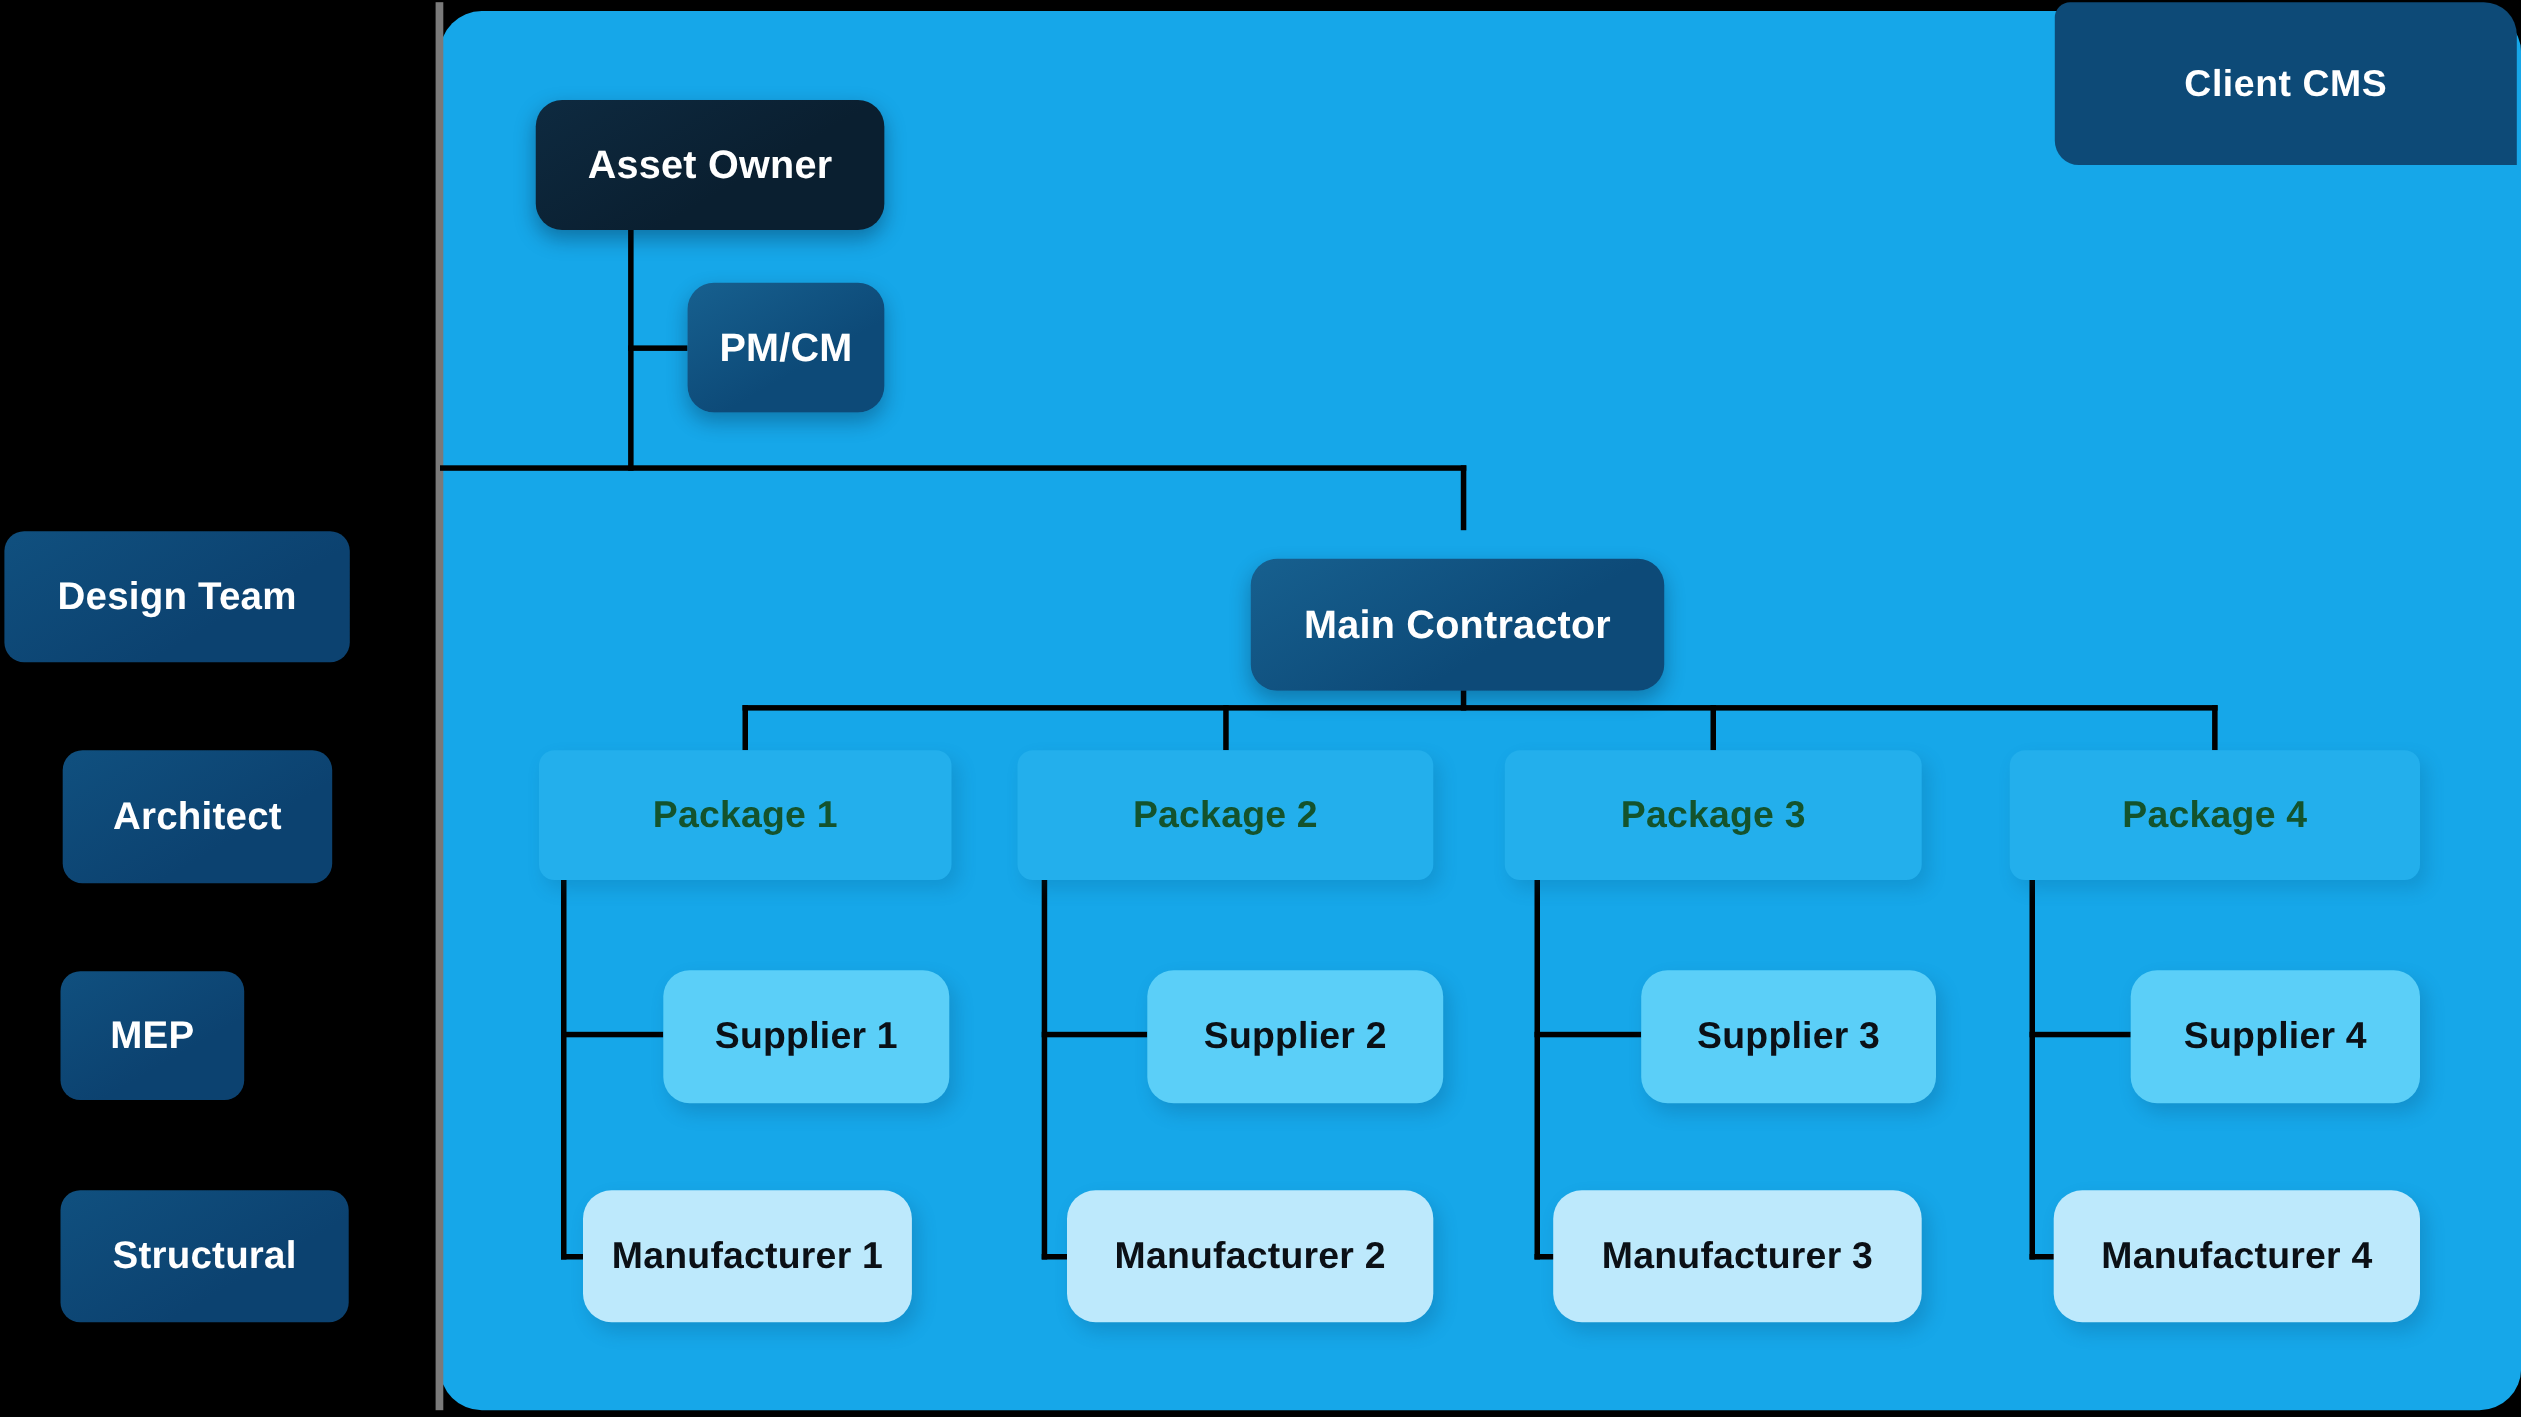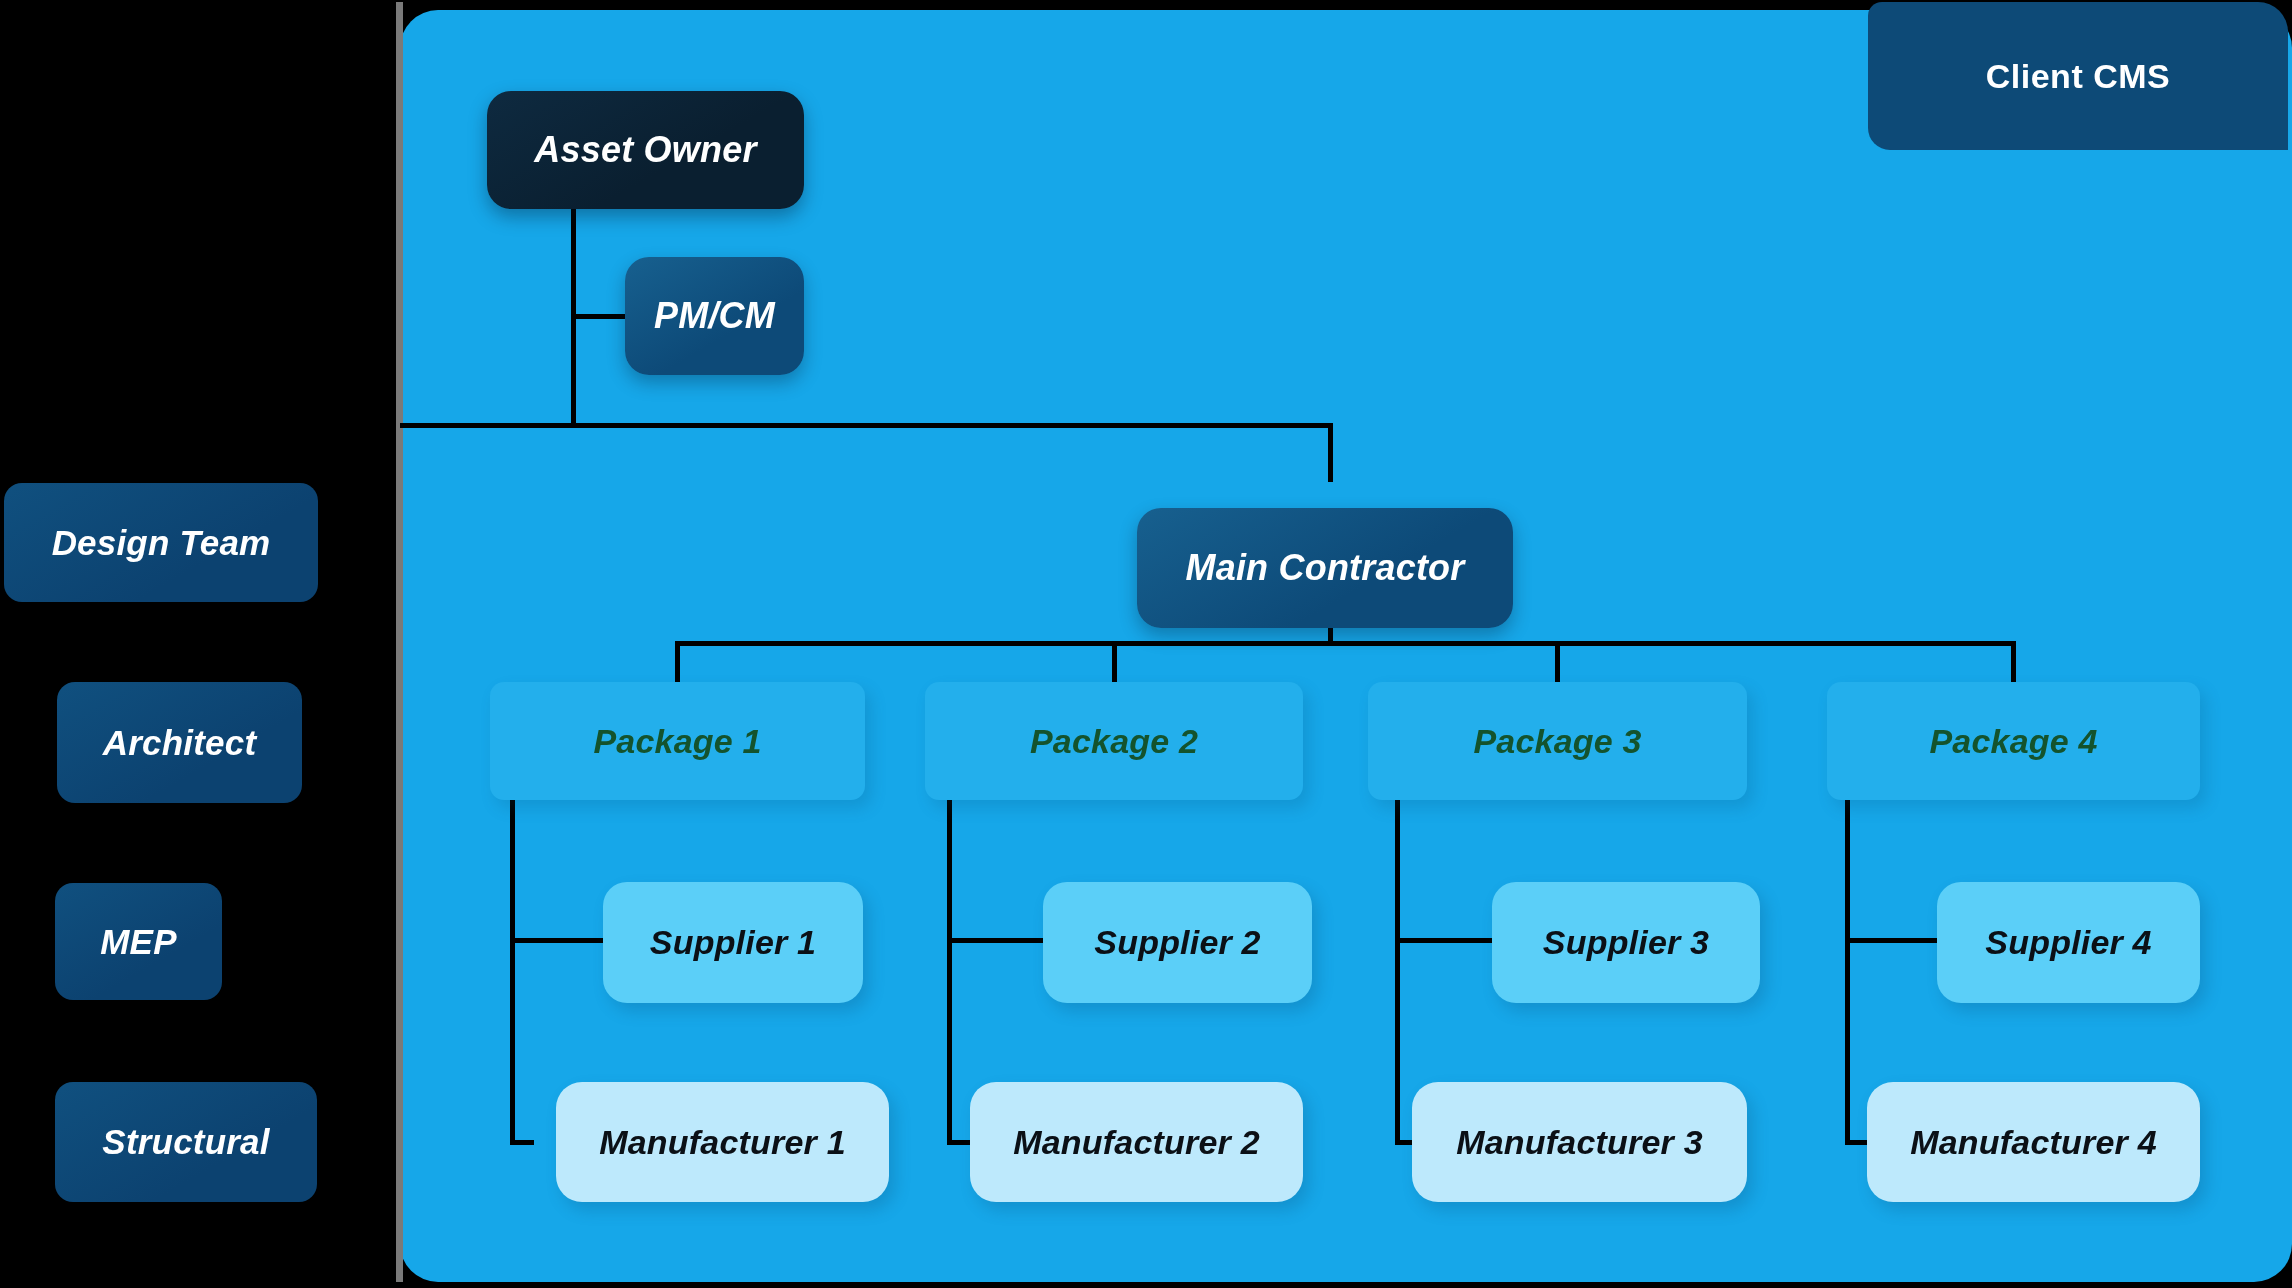--- a/index.html
+++ b/index.html
@@ -26,21 +26,20 @@
   
   .line{position:absolute;background:#000;}
   
   .node{
     position:absolute;
     display:flex;align-items:center;justify-content:center;
     text-align:center;
     font-weight:700;
     letter-spacing:.2px;
     white-space:nowrap;
-    font-style:italic;
   }
   .node span{display:block;}
   
   .navy-darkest{
     background:linear-gradient(150deg,#0E2A40 0%,#0A1F30 60%);
     color:#FFFFFF;
     border-radius:24px;
     font-size:36px;
     box-shadow:0 8px 18px rgba(0,20,40,.35);
   }
@@ -181,21 +180,21 @@
   <div class="node sup" style="left:1043px;top:882px;width:269px;height:121px;">
     <span>Supplier 2</span>
   </div>
   <div class="node sup" style="left:1492px;top:882px;width:268px;height:121px;">
     <span>Supplier 3</span>
   </div>
   <div class="node sup" style="left:1937px;top:882px;width:263px;height:121px;">
     <span>Supplier 4</span>
   </div>
 
-  <div class="node man" style="left:530px;top:1082px;width:333px;height:120px;margin-left:26px;">
+  <div class="node man" style="left:530px;top:1082px;width:299px;height:120px;">
     <span>Manufacturer 1</span>
   </div>
   <div class="node man" style="left:970px;top:1082px;width:333px;height:120px;">
     <span>Manufacturer 2</span>
   </div>
   <div class="node man" style="left:1412px;top:1082px;width:335px;height:120px;">
     <span>Manufacturer 3</span>
   </div>
   <div class="node man" style="left:1867px;top:1082px;width:333px;height:120px;">
     <span>Manufacturer 4</span>

